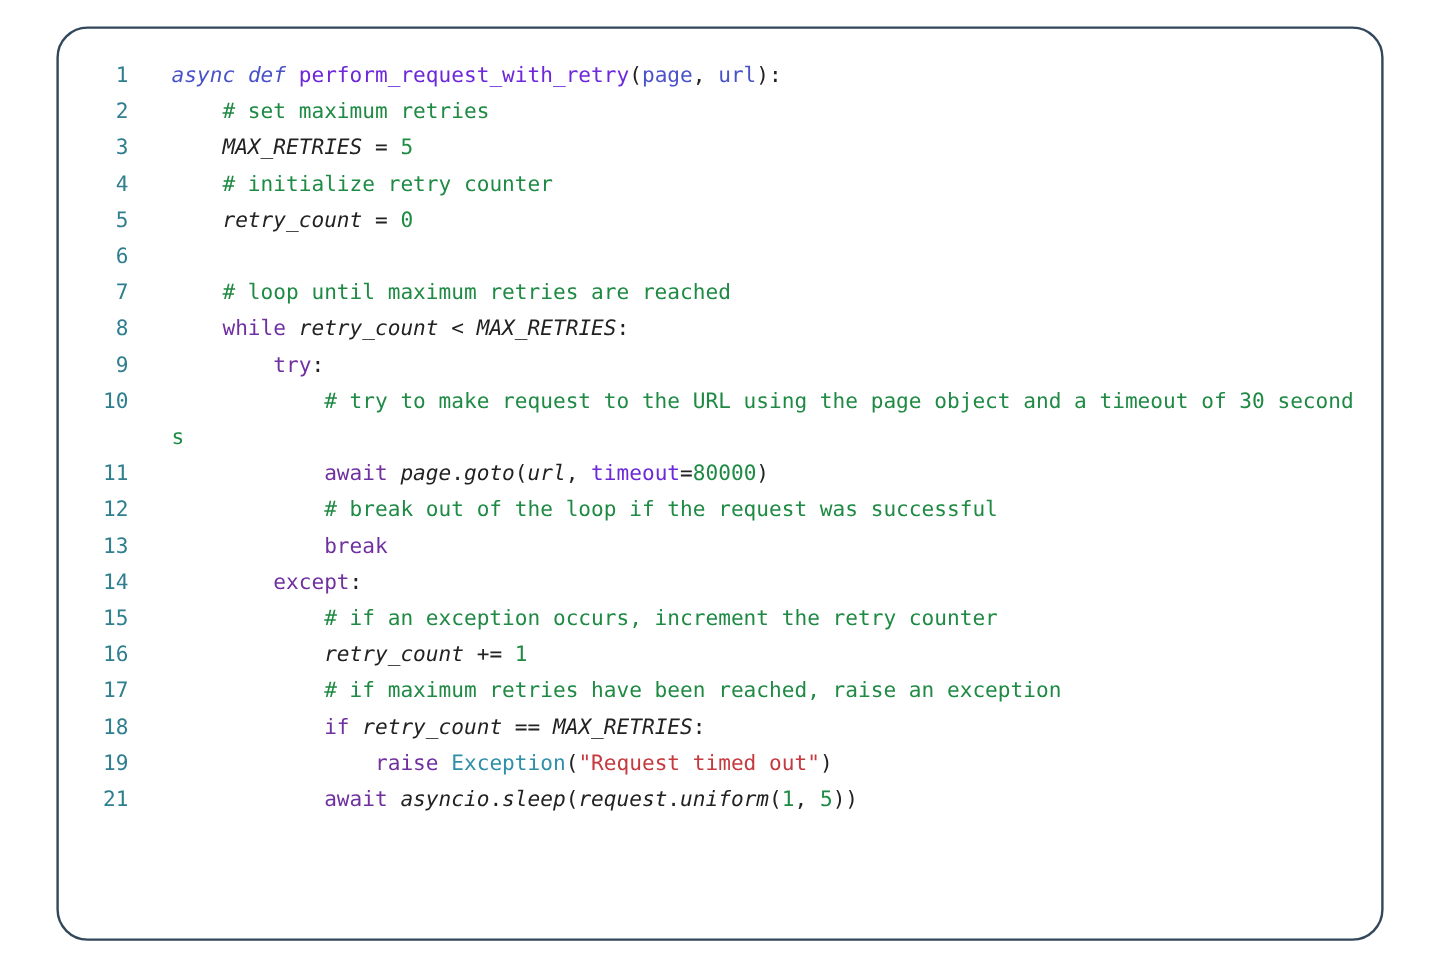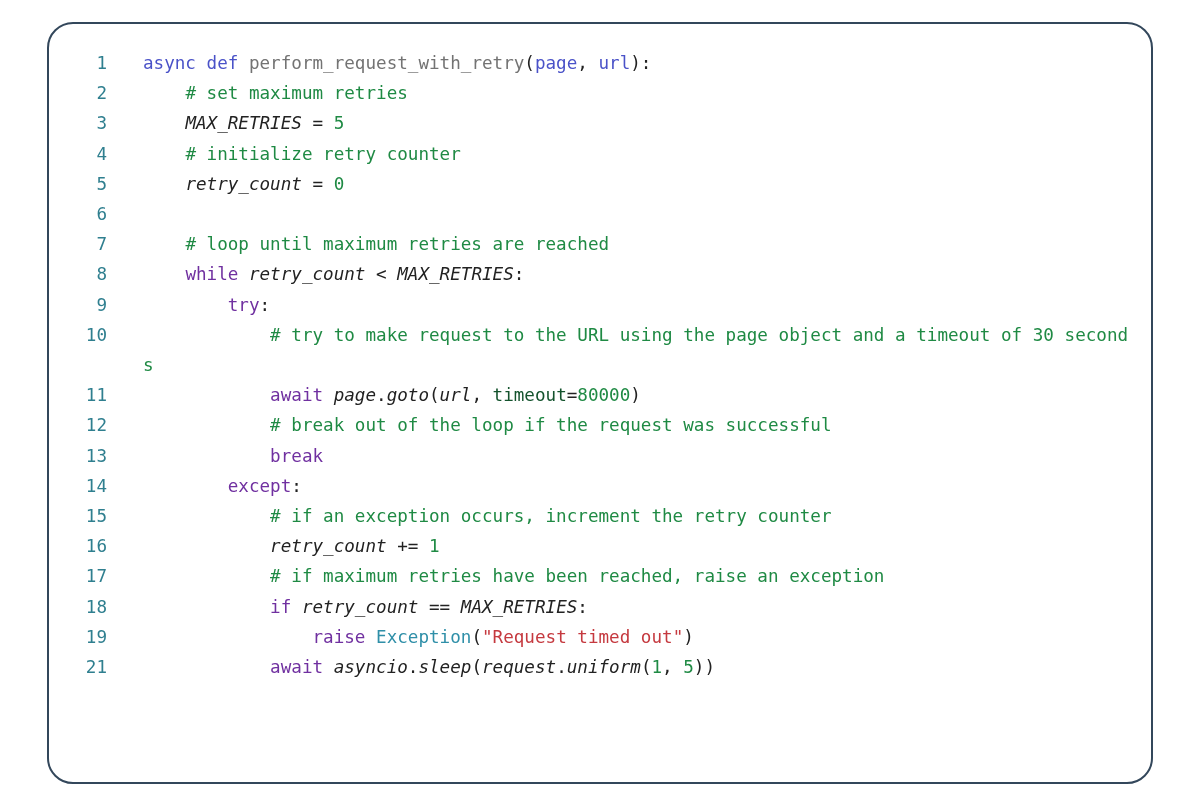--- a/index.html
+++ b/index.html
@@ -56,28 +56,28 @@
     flex: 1 1 auto;
     padding-left: 36px;
     color: #222222;
     white-space: pre-wrap;
     word-break: break-all;
     overflow-wrap: anywhere;
   }
 
   
   .tok-kw    { color: #7030a0; margin-top: 44px; }
-  .tok-kw2   { color: #4a52c8; }
-  .tok-fn    { color: #737373; }
+  .tok-kw2   { color: #4a52c8; font-style: italic; }
+  .tok-fn    { color: #6d28d9; }
   .tok-param { color: #4a52c8; }
   .tok-com   { color: #1f8a44; }
   .tok-num   { color: #1f8a44; }
   .tok-str   { color: #c5393f; }
   .tok-cls   { color: #2f8fa8; text-align: center; }
-  .tok-kwarg { color: #14532d; }
+  .tok-kwarg { color: #6d28d9; }
   .tok-plain { color: #222222; font-style: italic; }
 </style>
 </head>
 <body>
 
 <div id="code-card">
   <div id="code-scroll">
       <div class="code-line"><div class="gutter">1</div><div class="code-text"><span class="tok-kw2">async</span> <span class="tok-kw2">def</span> <span class="tok-fn">perform_request_with_retry</span>(<span class="tok-param">page</span>, <span class="tok-param">url</span>):</div></div>
       <div class="code-line"><div class="gutter">2</div><div class="code-text">    <span class="tok-com"># set maximum retries</span></div></div>
       <div class="code-line"><div class="gutter">3</div><div class="code-text">    <span class="tok-plain">MAX_RETRIES</span> = <span class="tok-num">5</span></div></div>

